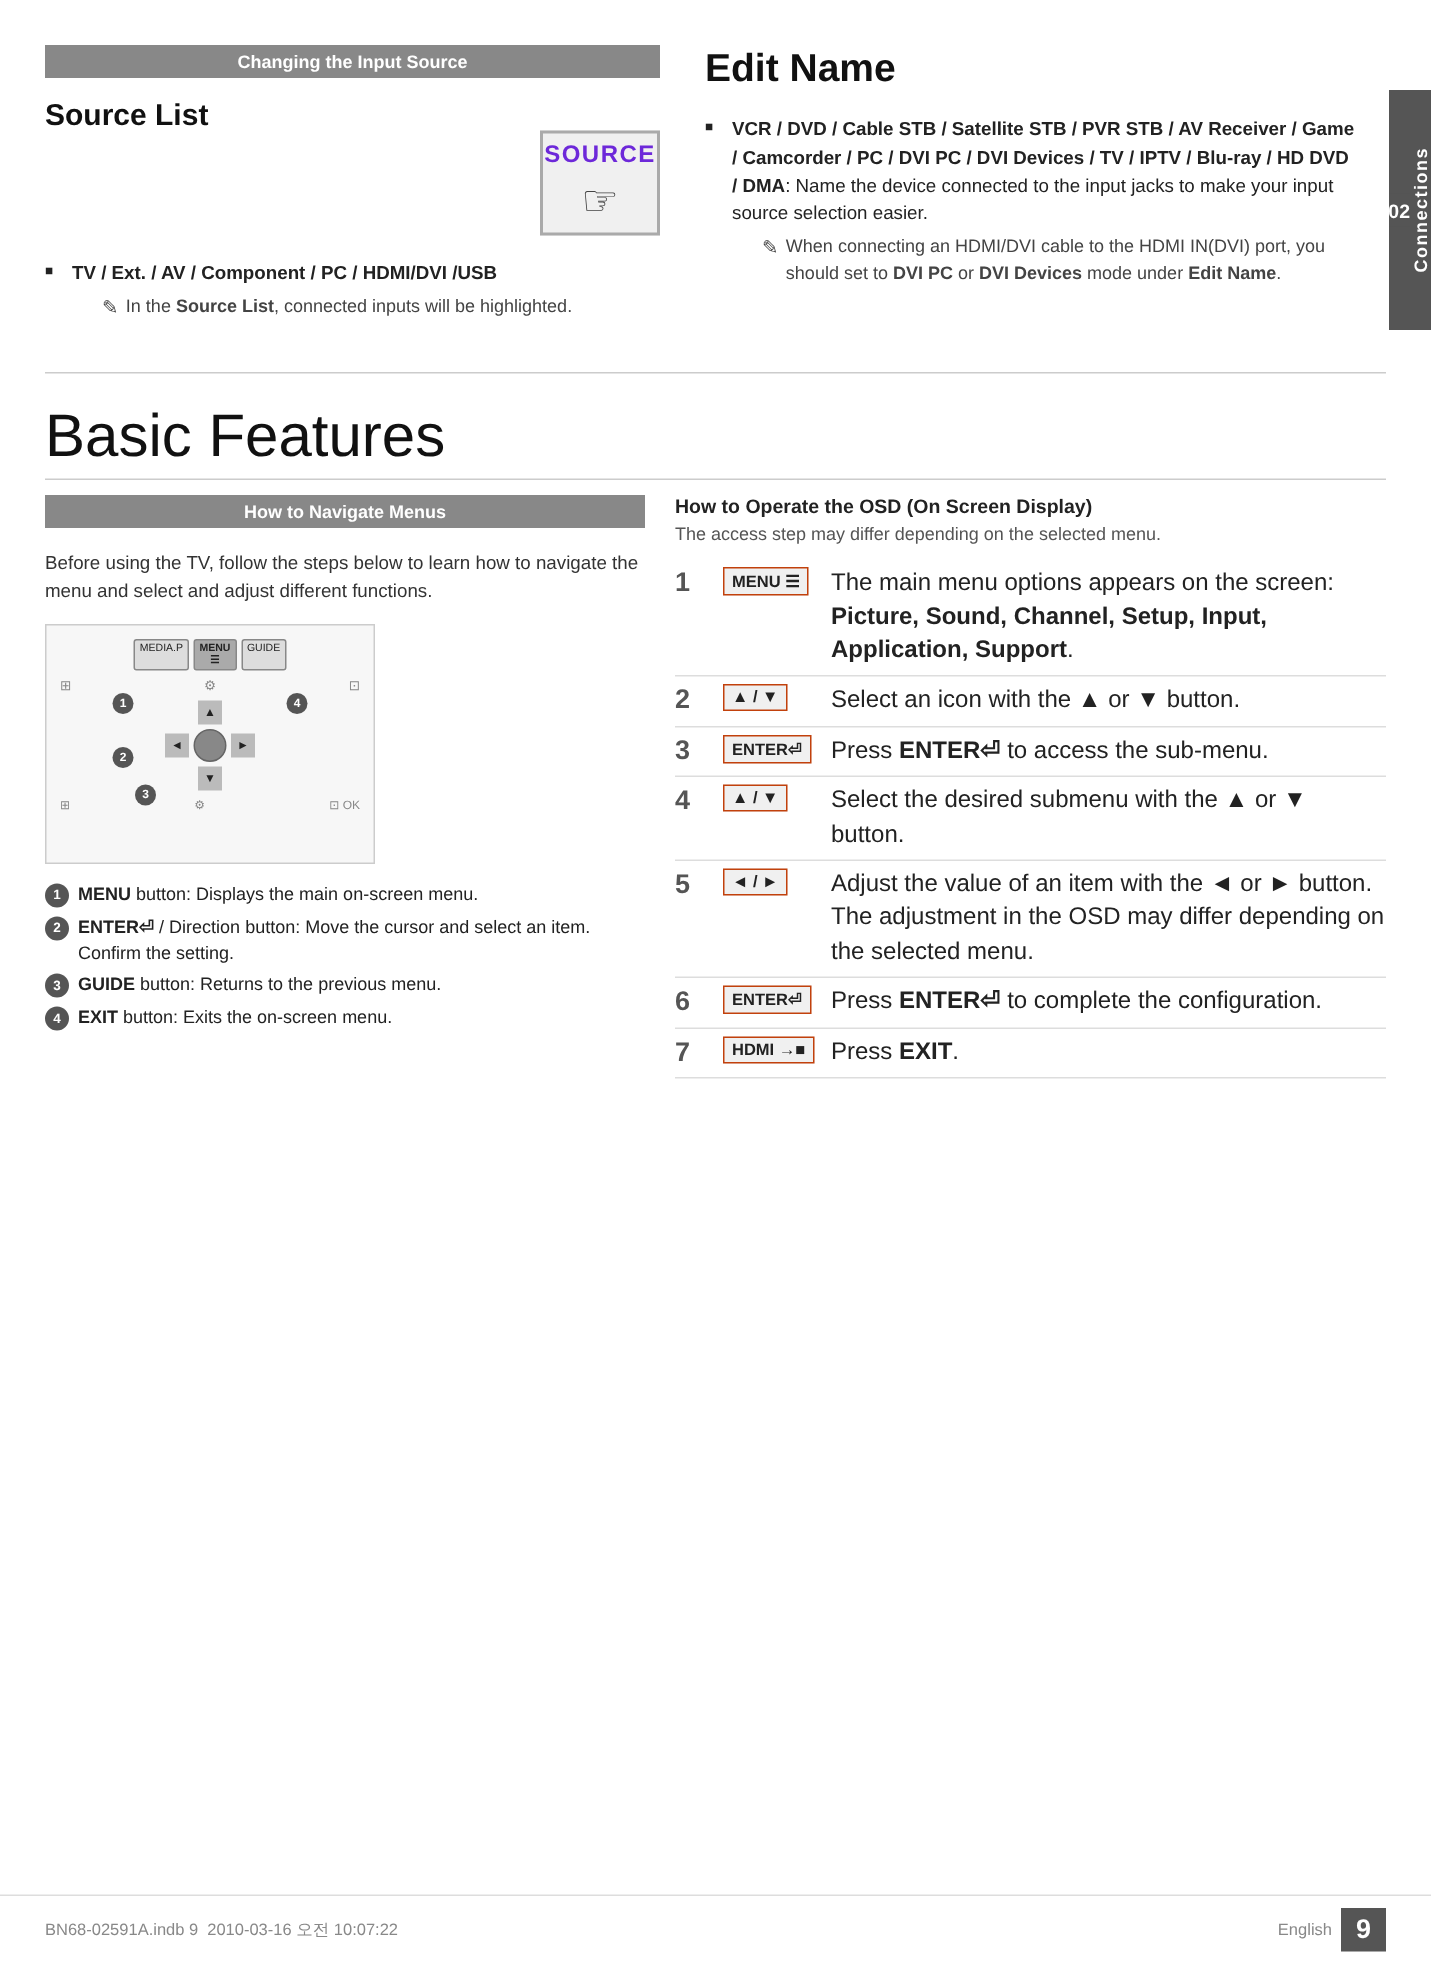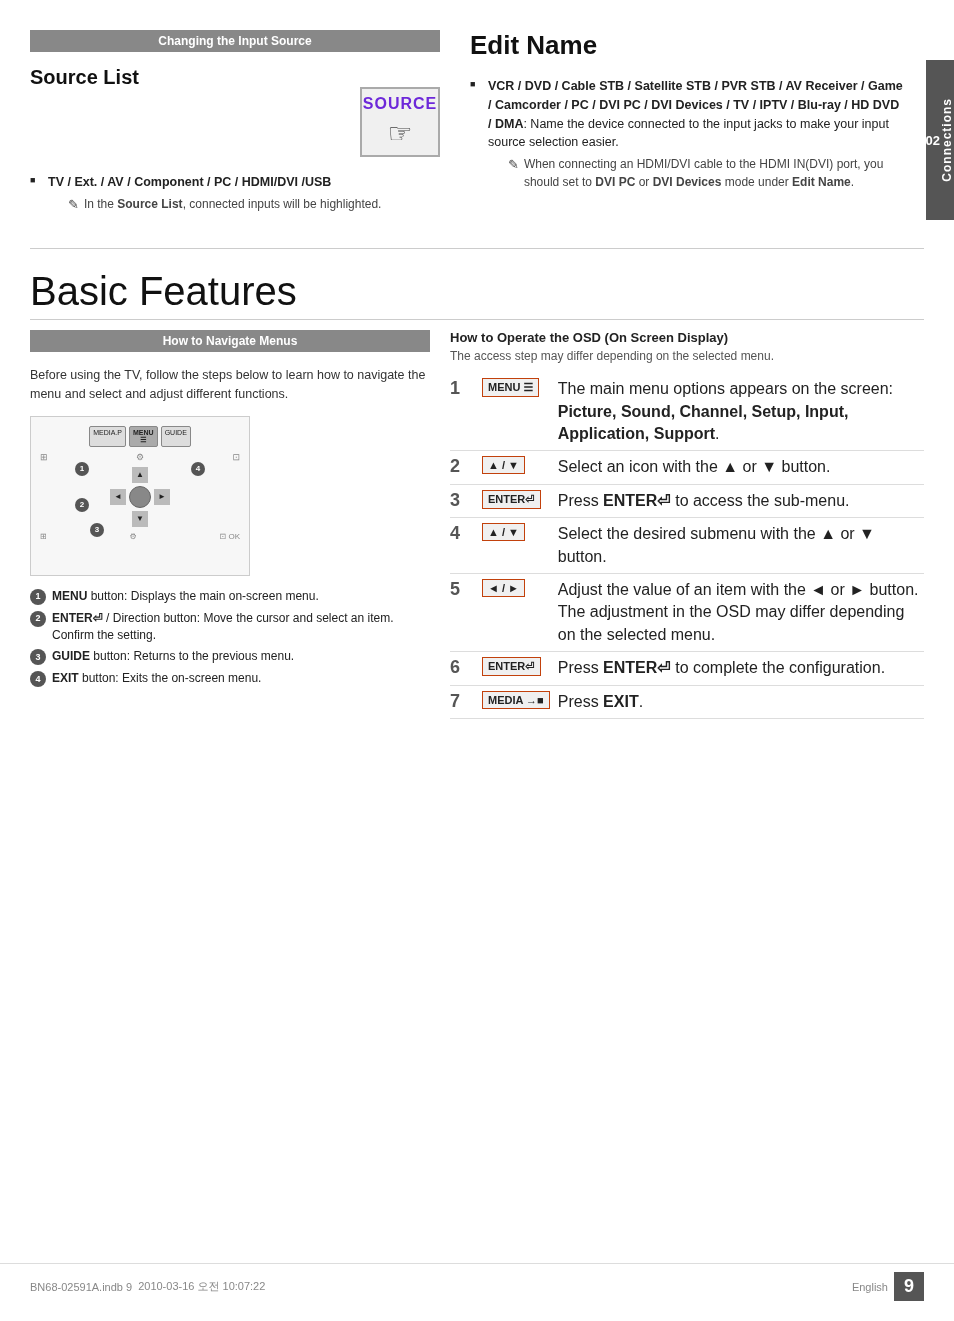--- a/index.html
+++ b/index.html
@@ -568,21 +568,21 @@
             </tr>
 
             <tr>
               <td class="osd-row-num">6</td>
               <td class="osd-row-btn"><span class="btn-label">ENTER⏎</span></td>
               <td class="osd-row-desc">Press <span class="bold-term">ENTER⏎</span> to complete the configuration.</td>
             </tr>
 
             <tr>
               <td class="osd-row-num">7</td>
-              <td class="osd-row-btn"><span class="btn-label">MEDIA →■</span></td>
+              <td class="osd-row-btn"><span class="btn-label">HDMI →■</span></td>
               <td class="osd-row-desc">Press <span class="bold-term">EXIT</span>.</td>
             </tr>
           </tbody>
         </table>
       </div>
     </div>
   </div>
 
   <div class="footer">
     <div class="footer-page">

